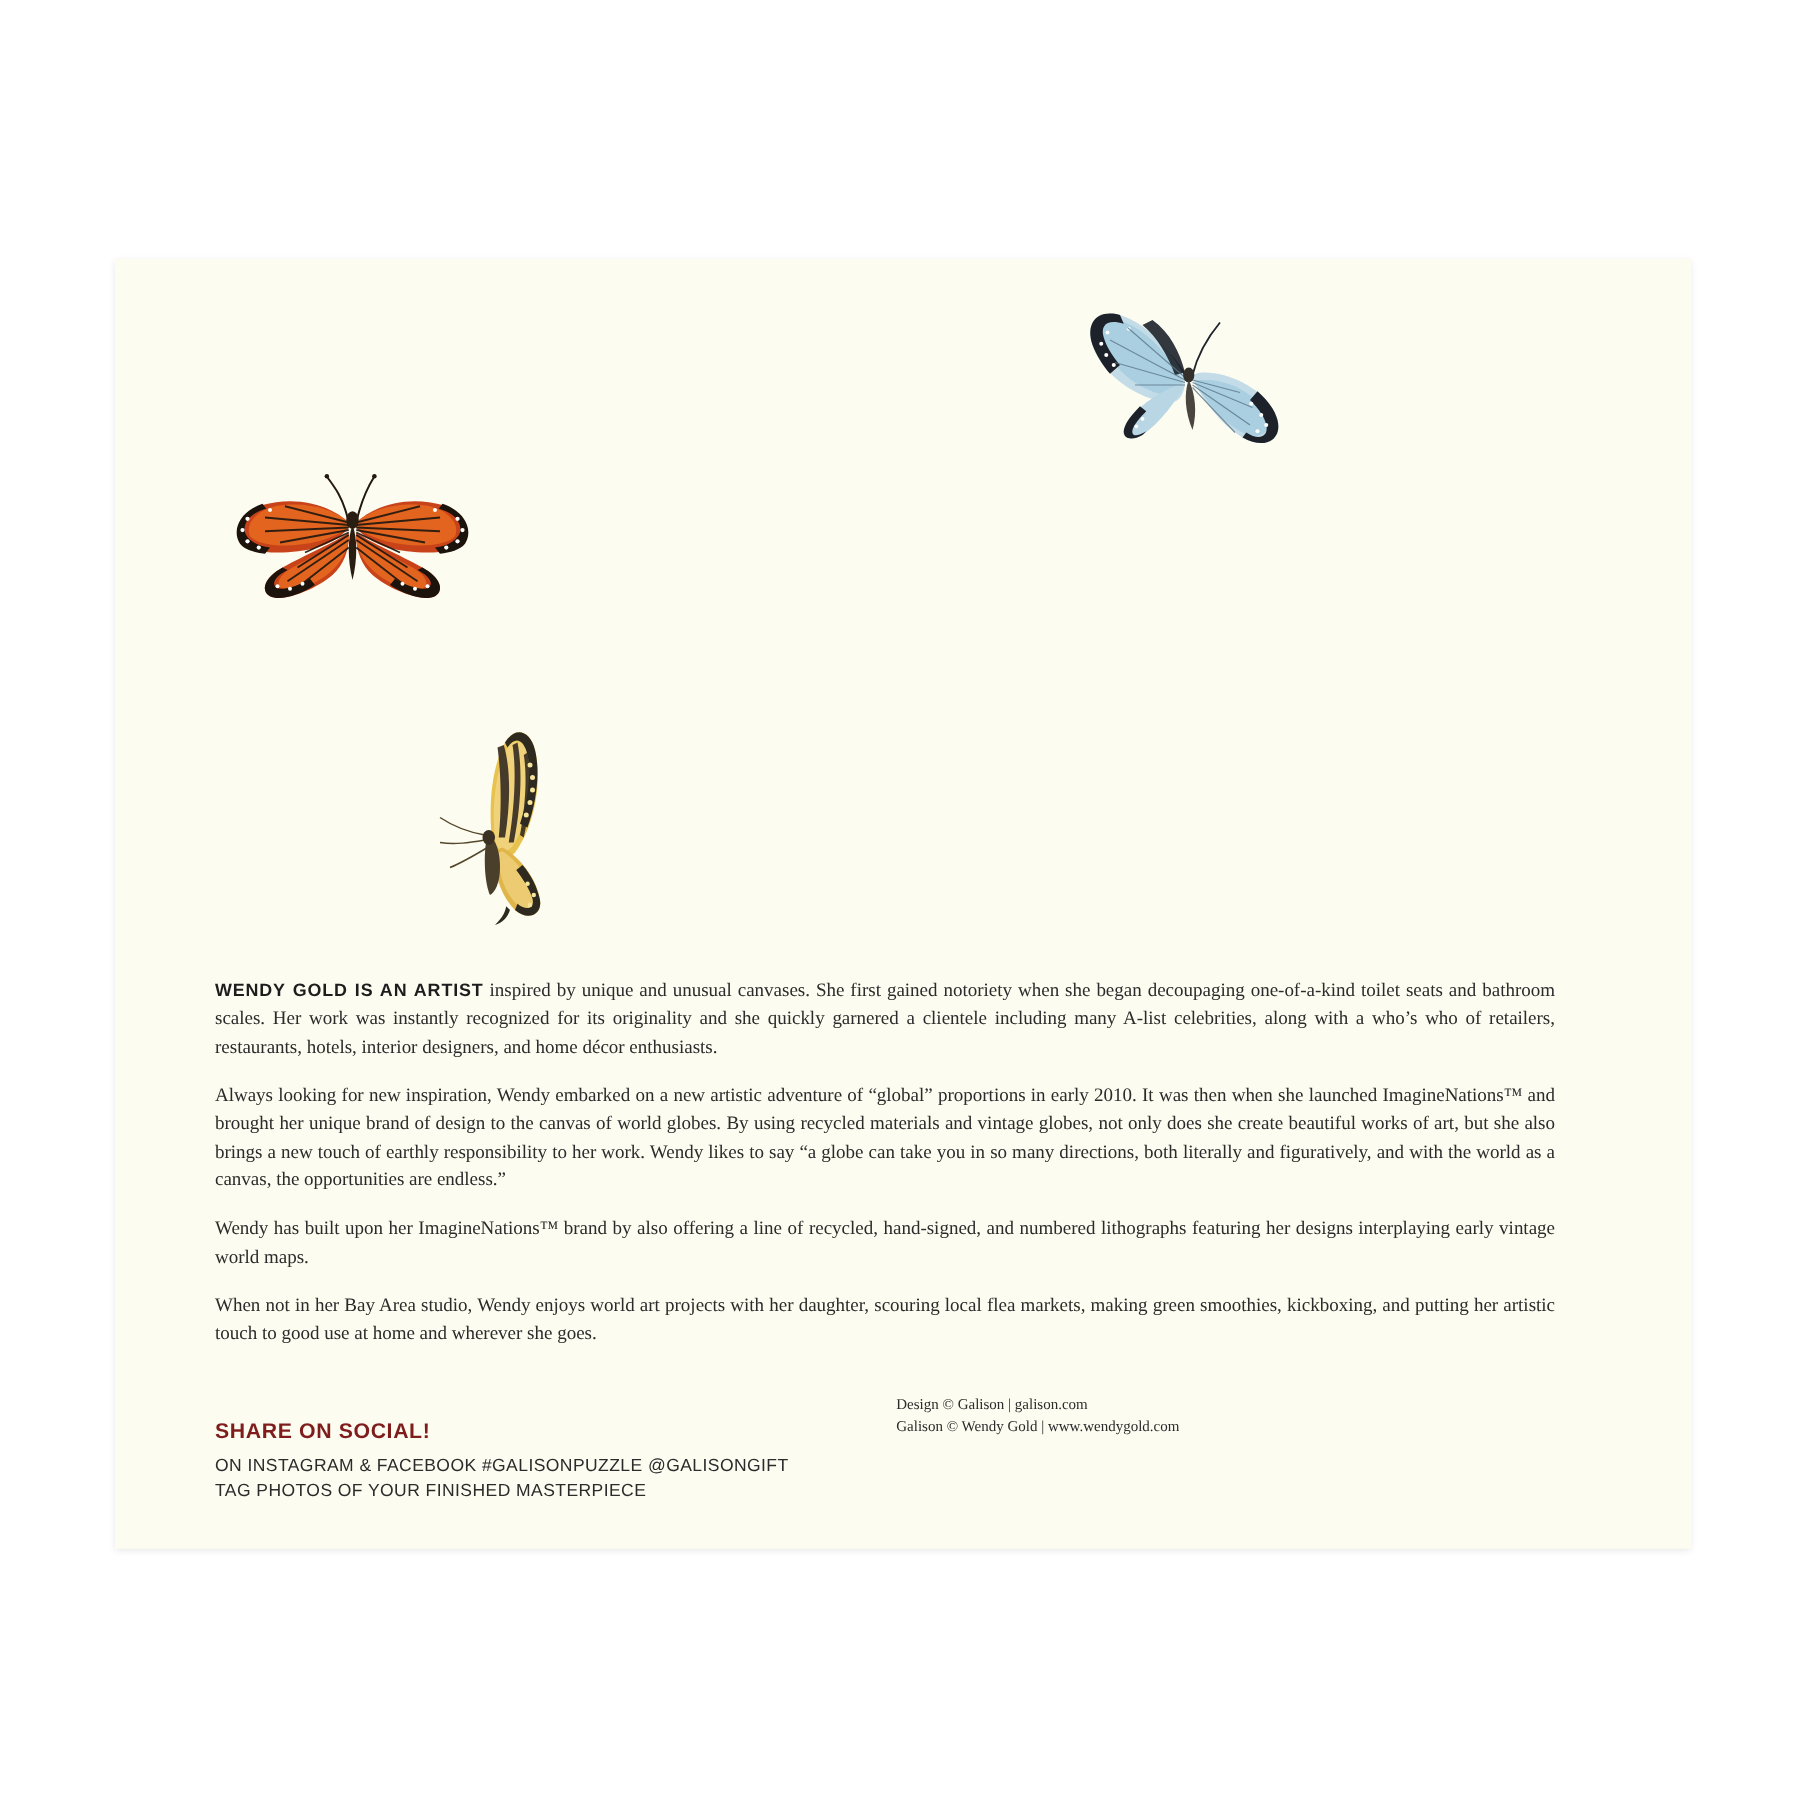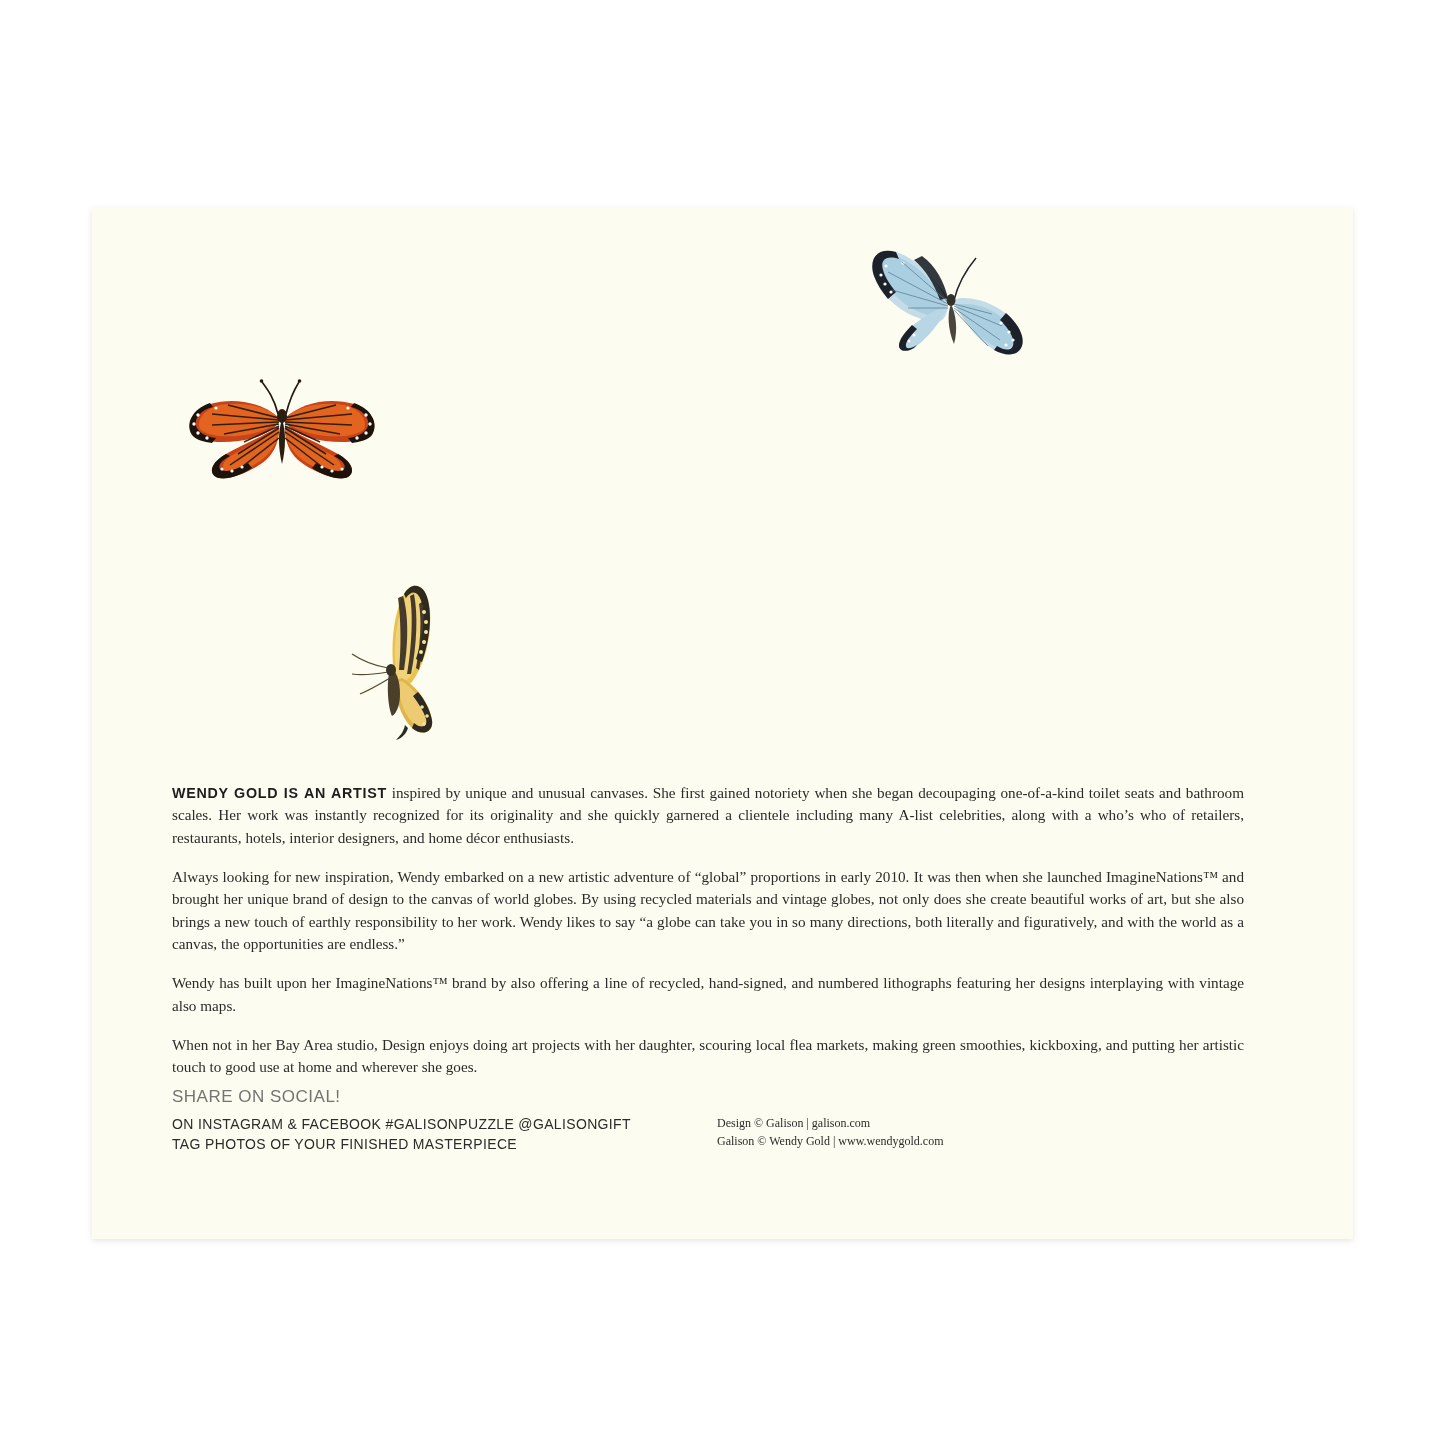--- a/index.html
+++ b/index.html
@@ -68,25 +68,26 @@
     width: 1090px;
     display: flex;
     flex-direction: row;
     align-items: flex-start;
   }
 
   #social-block { width: 545px; }
 
   #social-heading {
     font-family: "Liberation Sans", sans-serif;
-    font-weight: normal;
+    font-weight: bold;
     font-size: 17px;
     letter-spacing: 0.5px;
-    color: #737373;
+    color: #7f1d1d;
     margin-bottom: 8px;
+    margin-top: 48px;
   }
 
   .social-line {
     font-family: "Liberation Sans", sans-serif;
     font-size: 14px;
     letter-spacing: 0.35px;
     color: #2b2b2b;
     line-height: 1.42;
   }
 
@@ -261,22 +262,22 @@
       <path d="M66 146 C64 152 60 156 54 158 C60 152 62 148 63 143 Z" fill="#2f2a20"></path>
 
       <path d="M48 86 C54 88 58 98 58 112 C58 124 54 132 50 134 C46 126 44 102 48 86 Z" fill="#4a3f2a"></path>
       <ellipse cx="49" cy="88" rx="5" ry="6" fill="#3b3223"></ellipse>
     </svg>
   </div>
 
   <div id="content">
     <p><span class="lead-in">WENDY GOLD IS AN ARTIST</span><span> inspired by unique and unusual canvases. She first gained notoriety when she began decoupaging one-of-a-kind toilet seats and bathroom scales. Her work was instantly recognized for its originality and she quickly garnered a clientele including many A-list celebrities, along with a who’s who of retailers, restaurants, hotels, interior designers, and home décor enthusiasts.</span></p>
     <p>Always looking for new inspiration, Wendy embarked on a new artistic adventure of “global” proportions in early 2010. It was then when she launched ImagineNations™ and brought her unique brand of design to the canvas of world globes. By using recycled materials and vintage globes, not only does she create beautiful works of art, but she also brings a new touch of earthly responsibility to her work. Wendy likes to say “a globe can take you in so many directions, both literally and figuratively, and with the world as a canvas, the opportunities are endless.”</p>
-    <p>Wendy has built upon her ImagineNations™ brand by also offering a line of recycled, hand-signed, and numbered lithographs featuring her designs interplaying with vintage also maps.</p>
-    <p>When not in her Bay Area studio, Design enjoys doing art projects with her daughter, scouring local flea markets, making green smoothies, kickboxing, and putting her artistic touch to good use at home and wherever she goes.</p>
+    <p>Wendy has built upon her ImagineNations™ brand by also offering a line of recycled, hand-signed, and numbered lithographs featuring her designs interplaying early vintage world maps.</p>
+    <p>When not in her Bay Area studio, Wendy enjoys world art projects with her daughter, scouring local flea markets, making green smoothies, kickboxing, and putting her artistic touch to good use at home and wherever she goes.</p>
   </div>
 
   <div id="footer">
     <div id="social-block">
       <div id="social-heading">SHARE ON SOCIAL!</div>
       <div class="social-line">ON INSTAGRAM &amp; FACEBOOK #GALISONPUZZLE @GALISONGIFT</div>
       <div class="social-line">TAG PHOTOS OF YOUR FINISHED MASTERPIECE</div>
     </div>
     <div id="credits-block">
       <div class="credit-line">Design © Galison | galison.com</div>

